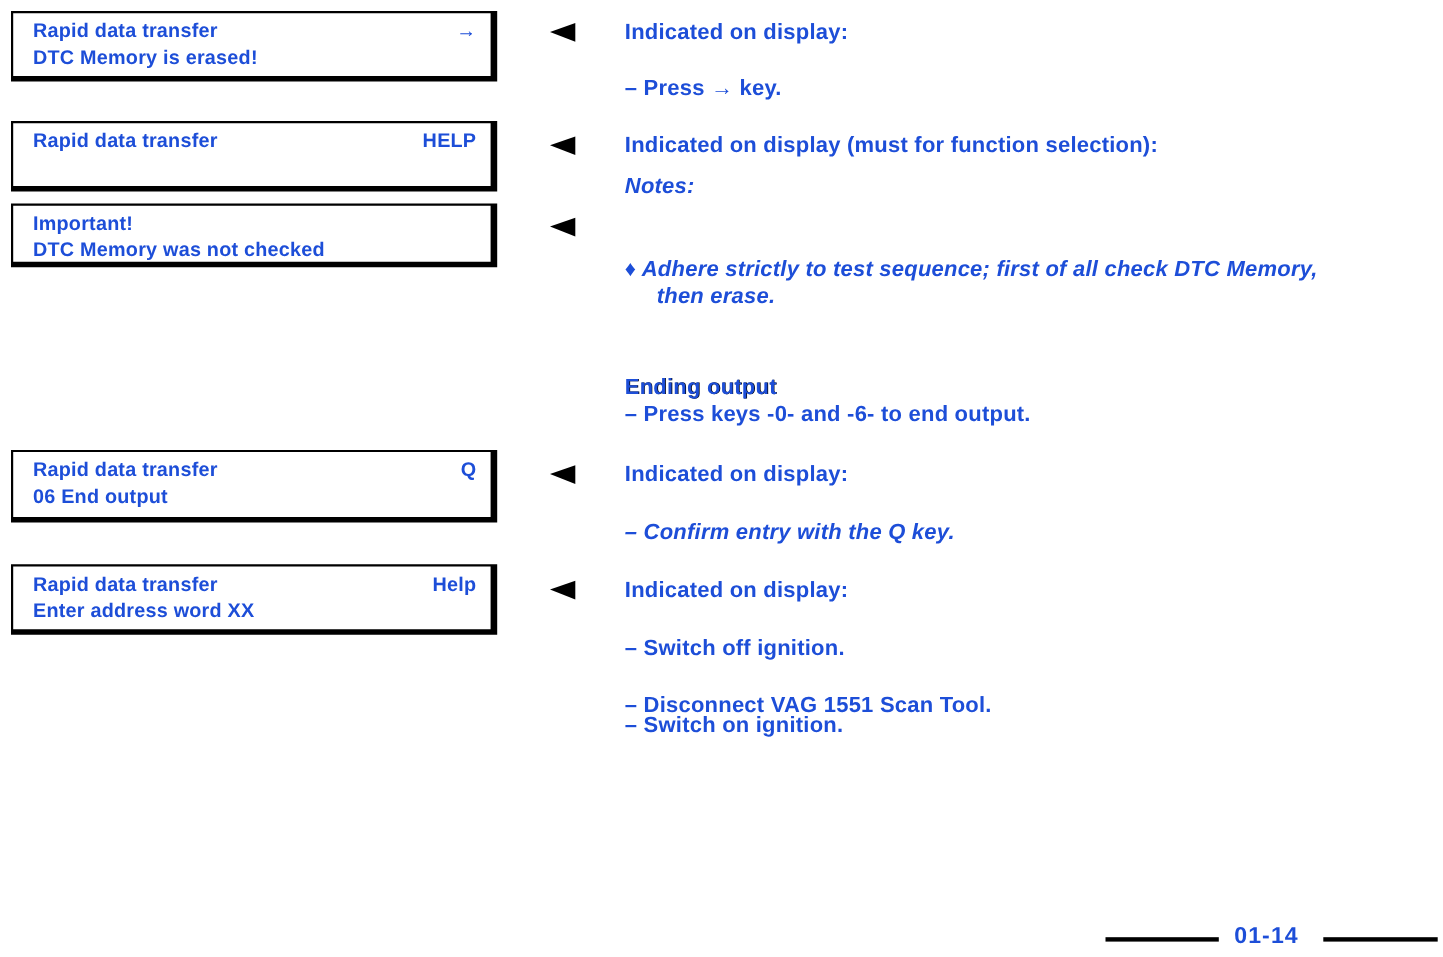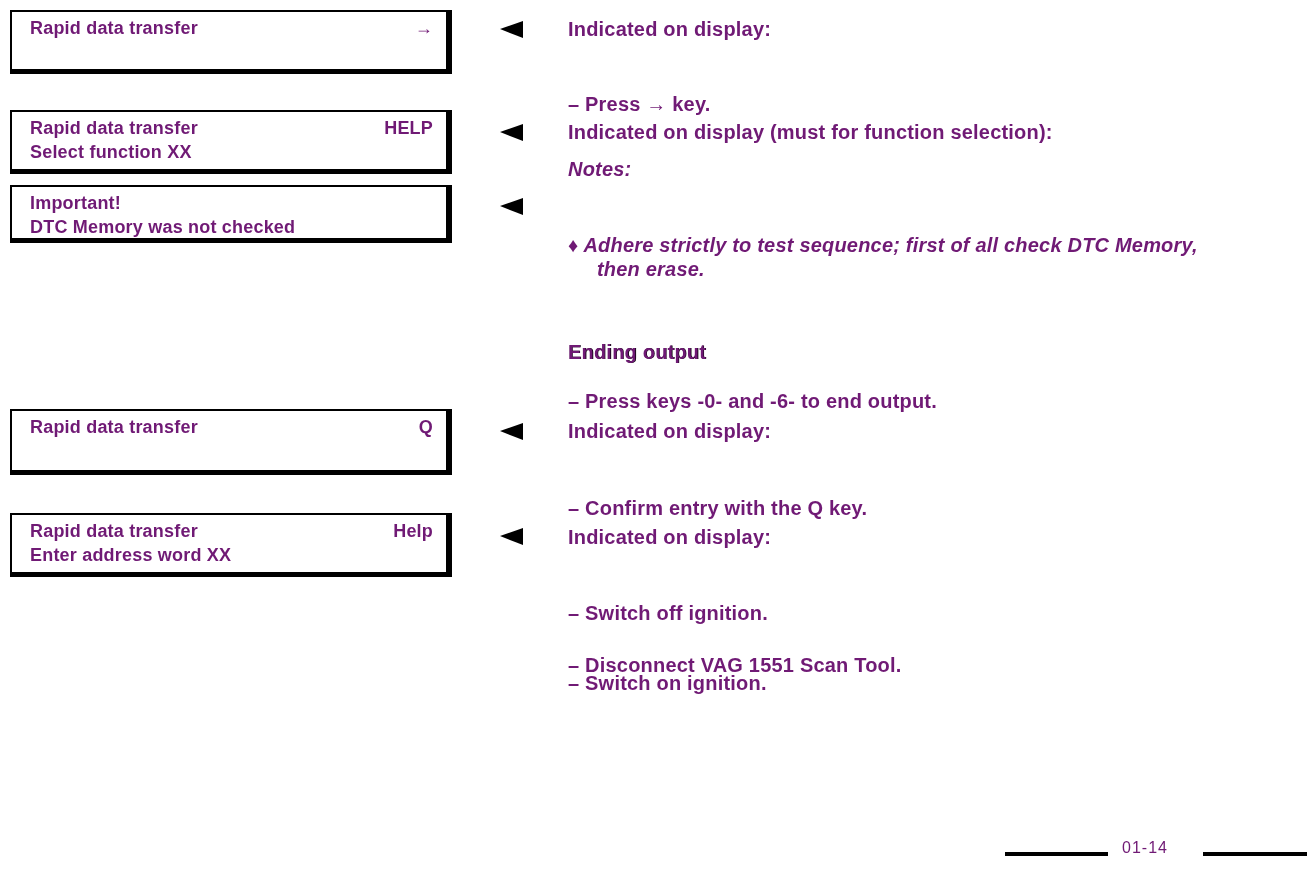--- a/index.html
+++ b/index.html
@@ -1,21 +1,21 @@
 <!DOCTYPE html>
 <html><head>
 <meta charset="utf-8">
 <style>
   html, body { margin: 0; padding: 0; background: #ffffff; }
   .page {
     position: relative;
     width: 1312px;
     height: 870px;
     background: #ffffff;
-    color: #701a75;
+    color: #1d4ed8;
     font-family: "Liberation Sans", sans-serif;
     overflow: hidden;
   }
 
   
   .display-box {
     position: absolute;
     left: 10px;
     width: 442px;
     height: 64px;
@@ -47,64 +47,65 @@
   .rt {
     position: absolute;
     left: 568px;
     font-size: 20px;
     font-weight: 700;
     line-height: 24px;
     letter-spacing: 0.2px;
     white-space: nowrap;
   }
   .rt.wrap { white-space: normal; }
-  .rt.step { padding-left: 27px; text-indent: -27px; margin-top: 24px; }
+  .rt.step { padding-left: 27px; text-indent: -27px; }
   .rt.note { font-style: italic; padding-left: 29px; text-indent: -29px; }
   .rt.heading { text-shadow: 0.6px 0 0 #000; margin-top: 28px; }
 
   
   .footer-rule { position: absolute; top: 852px; height: 4px; background: #000; }
   .footer-num {
     position: absolute; left: 1122px; top: 839px;
-    font-size: 16px; font-weight: 400; letter-spacing: 1px;
+    font-size: 21px; font-weight: 700; letter-spacing: 1px;
   }
 </style>
 </head>
 <body>
 
 <div class="page">
 
   <div class="display-box" style="top:10px;">
     <div class="row1">
       <span>Rapid data transfer</span>
       <span class="key">→</span>
     </div>
+    <div>DTC Memory is erased!</div>
   </div>
 
   <div class="display-box" style="top:110px;">
     <div class="row1">
       <span>Rapid data transfer</span>
       <span class="key">HELP</span>
     </div>
-    <div>Select function XX</div>
   </div>
 
   <div class="display-box" style="top:185px;height:58px;">
     <div class="row1">
       <span>Important!</span>
       <span class="key"></span>
     </div>
     <div>DTC Memory was not checked</div>
   </div>
 
   <div class="display-box" style="top:409px;height:66px;">
     <div class="row1">
       <span>Rapid data transfer</span>
       <span class="key">Q</span>
     </div>
+    <div>06 End output</div>
   </div>
 
   <div class="display-box" style="top:513px;">
     <div class="row1">
       <span>Rapid data transfer</span>
       <span class="key">Help</span>
     </div>
     <div>Enter address word XX</div>
   </div>
 
@@ -118,21 +119,21 @@
   <div class="rt step" style="top:68px;">– Press → key.</div>
 
   <div class="rt" style="top:120px;">Indicated on display (must for function selection):</div>
   <div class="rt" style="top:157px;font-style:italic;">Notes:</div>
   <div class="rt note wrap" style="top:233px;width:640px;">♦ Adhere strictly to test sequence; first of all check DTC Memory, then erase.</div>
 
   <div class="rt heading" style="top:312px;">Ending output</div>
   <div class="rt step" style="top:365px;">– Press keys -0- and -6- to end output.</div>
 
   <div class="rt" style="top:419px;">Indicated on display:</div>
-  <div class="rt step" style="top:472px;">– Confirm entry with the Q key.</div>
+  <div class="rt step" style="top:472px;font-style:italic;">– Confirm entry with the Q key.</div>
 
   <div class="rt" style="top:525px;">Indicated on display:</div>
   <div class="rt step" style="top:577px;">– Switch off ignition.</div>
   <div class="rt step" style="top:629px;">– Disconnect VAG 1551 Scan Tool.</div>
   <div class="rt step" style="top:647px;">– Switch on ignition.</div>
 
 
   <div class="footer-rule" style="left:1005px;width:103px;"></div>
   <div class="footer-num">01-14</div>
   <div class="footer-rule" style="left:1203px;width:104px;"></div>

